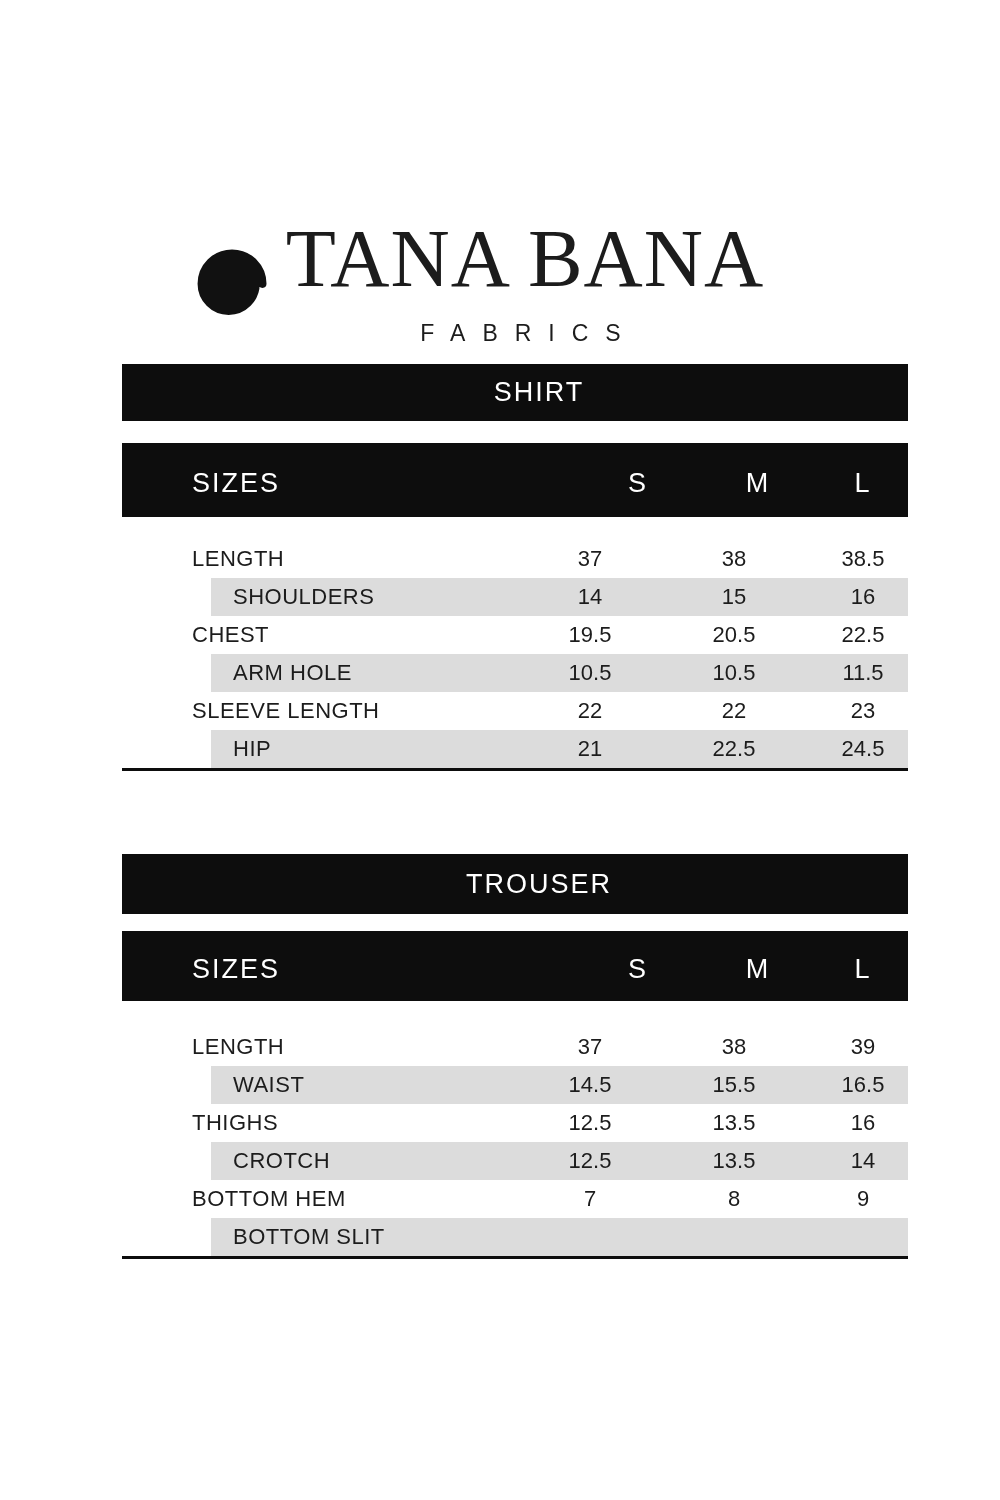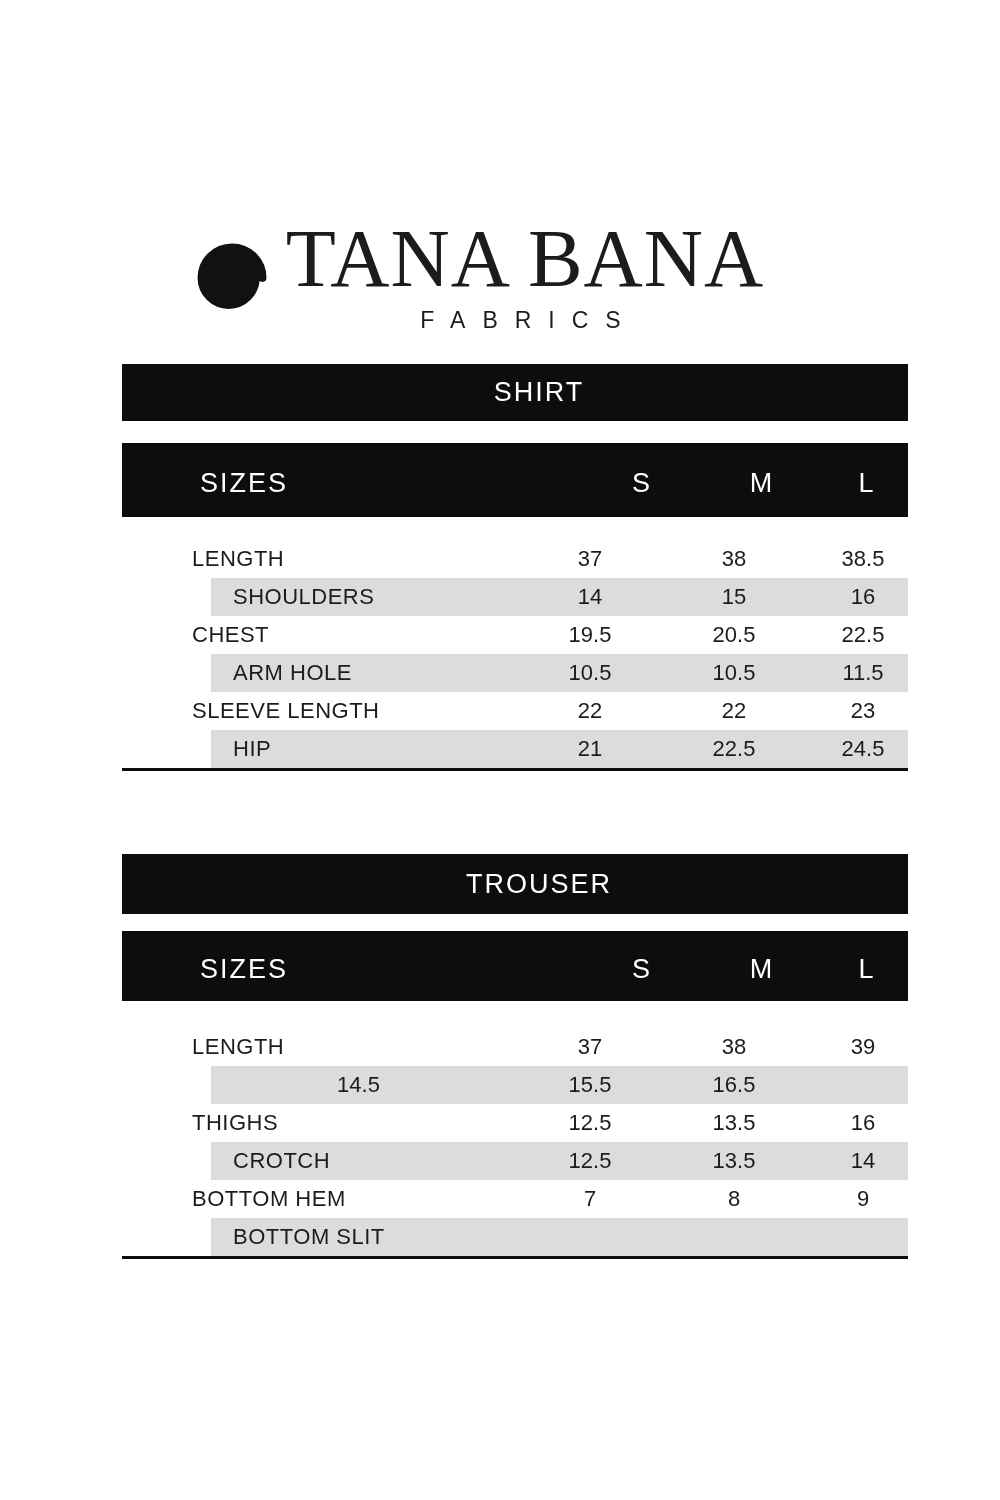--- a/index.html
+++ b/index.html
@@ -35,21 +35,21 @@
     font-size: 82px;
     line-height: 1;
     letter-spacing: 1px;
     color: var(--ink, #111111);
     white-space: nowrap;
   }
   .brand-sub {
     font-size: 23px;
     letter-spacing: 17px;
     text-indent: 8px;
-    margin-top: 7px;
+    margin-top: 20px;
     color: var(--ink, #111111);
     white-space: nowrap;
   }
 
   
   .sheet { position: absolute; left: 122px; width: 738px; padding-left: 48px; }
 
   .title-bar {
     background: var(--bar-bg, #0d0d0d);
     color: var(--bar-text, #ffffff);
@@ -64,21 +64,21 @@
     display: grid;
     grid-template-columns: 1fr 120px 120px 90px;
     align-items: center;
   }
   .sizes-bar {
     background: var(--bar-bg, #0d0d0d);
     color: var(--bar-text, #ffffff);
     font-size: 27px;
     letter-spacing: 2px;
   }
-  .sizes-bar .cell { padding-top: 6px; margin-left: 8px; }
+  .sizes-bar .cell { padding-top: 6px; }
   .cell.label { padding-left: 22px; }
   .cell.val { text-align: center; }
 
   .rows .row { height: 38px; font-size: 22px; color: var(--ink, #1c1c1c); gap: 24px; }
   .rows .row.alt { background: var(--row-alt-bg, #dcdcdc); margin-left: 41px; }
   .rows .row .label { letter-spacing: 0.5px; }
   .rows { border-bottom: 3px solid var(--bar-bg, #0d0d0d); }
 
   
   .shirt-title   { top: 364px; height: 57px; }
@@ -176,20 +176,21 @@
   </div>
 
   <div class="sheet rows trouser-rows">
     <div class="grid row">
       <div class="cell label">LENGTH</div>
       <div class="cell val">37</div>
       <div class="cell val">38</div>
       <div class="cell val">39</div>
     </div>
     <div class="grid row alt">
+      <div class="cell label">WAIST</div>
       <div class="cell val">14.5</div>
       <div class="cell val">15.5</div>
       <div class="cell val">16.5</div>
     </div>
     <div class="grid row">
       <div class="cell label">THIGHS</div>
       <div class="cell val">12.5</div>
       <div class="cell val">13.5</div>
       <div class="cell val">16</div>
     </div>

